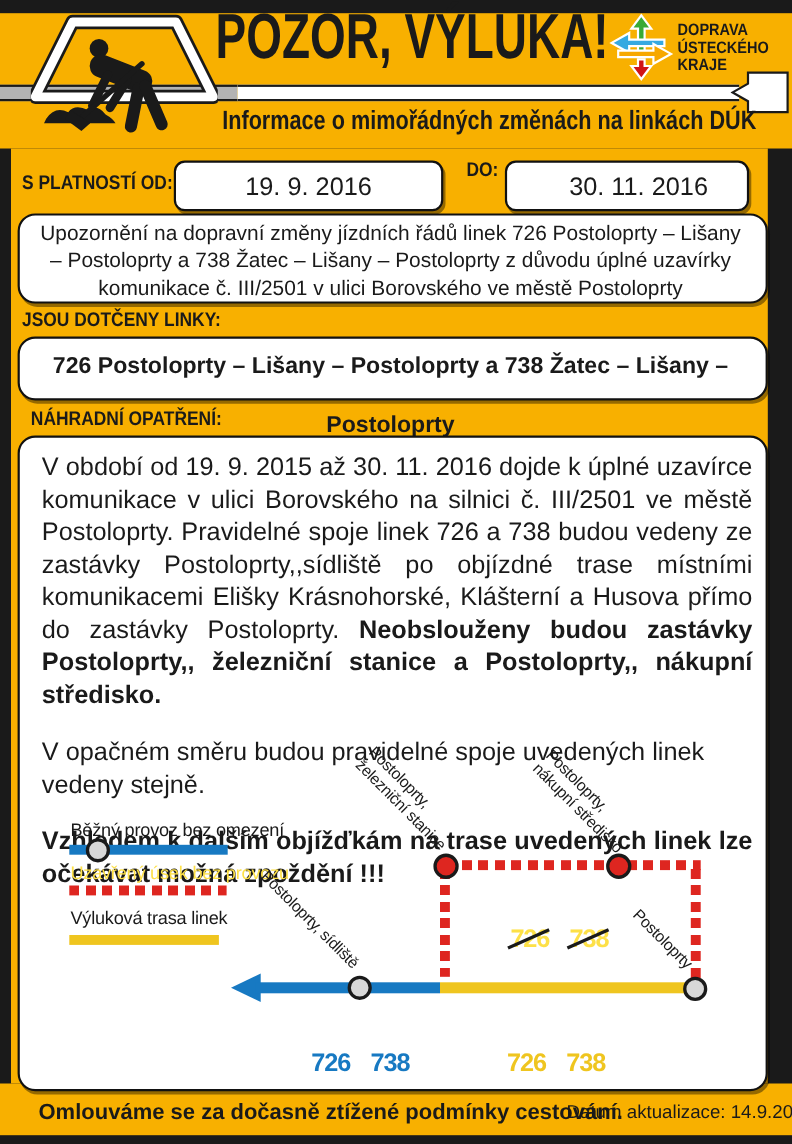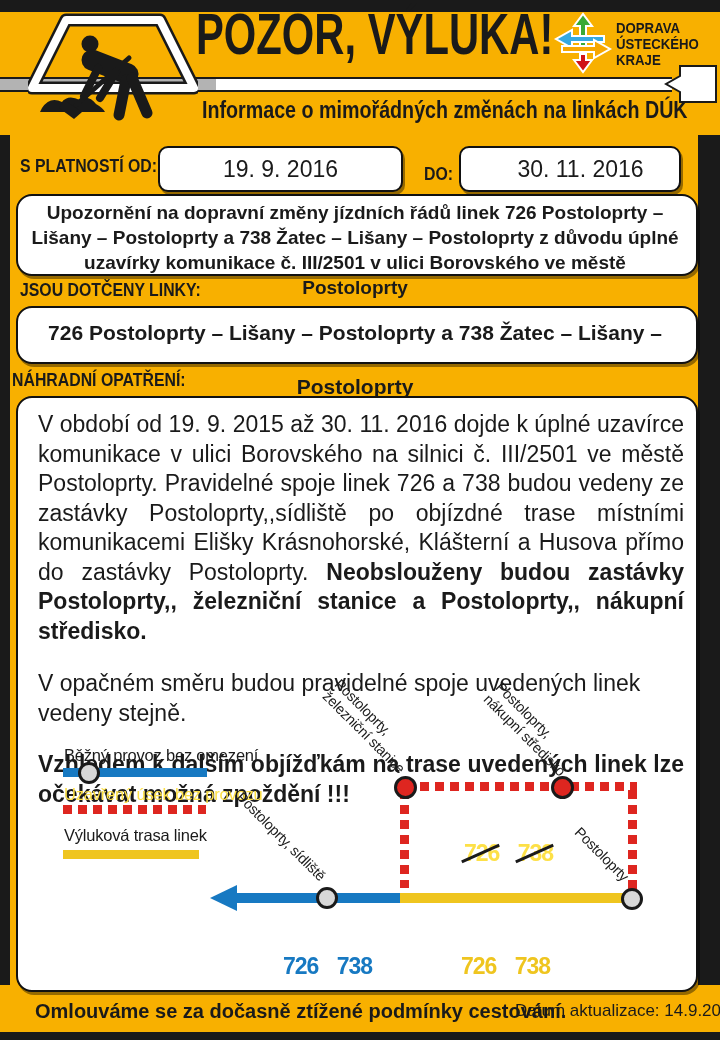--- a/index.html
+++ b/index.html
@@ -21,21 +21,21 @@
   .brandtxt{font-size:15px;font-weight:bold;line-height:16px;transform:scaleX(0.88);transform-origin:0 0;}
 
   
   .seclabel{font-size:18px;font-weight:bold;white-space:nowrap;transform:scaleX(0.88);transform-origin:0 50%;display:inline-block;}
 
   
   .wbox{position:absolute;background:#fff;border:2px solid #111;box-shadow:2px 3px 0 rgba(0,0,0,0.4);}
   .r10{border-radius:10px;} .r16{border-radius:16px;}
 
   .datetext{width:100%;text-align:center;font-size:23px;line-height:42px;}
-  .noticetext{left:30px;top:200px;width:650px;text-align:center;font-weight:bold;font-size:19px;line-height:25px;}
+  .noticetext{left:30px;top:200px;width:650px;text-align:center;font-weight:normal;font-size:19px;line-height:25px;}
   .linestext{left:24px;top:306px;width:662px;text-align:center;font-weight:bold;font-size:21px;line-height:54px;}
 
   .bodycopy{left:38px;top:410px;width:646px;font-size:23px;line-height:29.5px;text-align:justify;}
   .bodycopy p{margin:0;}
   .bodycopy .p2{margin-top:23px;text-align:left;}
   .bodycopy .p3{margin-top:22px;font-weight:bold;}
 
   
   .legendlabel{font-size:16.5px;letter-spacing:-0.2px;white-space:nowrap;}
   .red{color:#fde047;}
@@ -102,37 +102,37 @@
   </div>
 
   <div class="abs" style="left:616px;top:20px;">
     <div class="brandtxt">DOPRAVA</div>
     <div class="brandtxt">ÚSTECKÉHO</div>
     <div class="brandtxt">KRAJE</div>
   </div>
   <div class="wbox r10" style="left:158px;top:146px;width:241px;height:42px;">
     <div class="datetext">19. 9. 2016</div>
   </div>
-  <div class="abs" style="left:424px;top:164px;">
+  <div class="abs" style="left:424px;top:144px;">
     <span class="seclabel">DO:</span>
   </div>
   <div class="wbox r10" style="left:459px;top:146px;width:197px;height:42px;padding-left:21px;">
     <div class="datetext">30. 11. 2016</div>
   </div>
 
   <div class="wbox r16" style="left:16px;top:194px;width:678px;height:78px;"></div>
   <div class="abs noticetext">Upozornění na dopravní změny jízdních řádů linek 726 Postoloprty – Lišany – Postoloprty a 738 Žatec – Lišany – Postoloprty z důvodu úplné uzavírky komunikace č. III/2501 v ulici Borovského ve městě Postoloprty</div>
 
   <div class="abs" style="left:20px;top:280px;">
     <span class="seclabel">JSOU DOTČENY LINKY:</span>
   </div>
   <div class="wbox r16" style="left:16px;top:306px;width:678px;height:54px;"></div>
   <div class="abs linestext">726 Postoloprty – Lišany – Postoloprty a 738 Žatec – Lišany – Postoloprty</div>
 
-  <div class="abs" style="left:12px;top:370px;">
+  <div class="abs" style="left:28px;top:370px;">
     <span class="seclabel">NÁHRADNÍ OPATŘENÍ:</span>
   </div>
   <div class="wbox r16" style="left:16px;top:396px;width:678px;height:592px;"></div>
 
   <div class="abs bodycopy">
     <p><span>V období od 19. 9. 2015 až 30. 11. 2016 dojde k úplné uzavírce komunikace v ulici Borovského na silnici č. III/2501 ve městě Postoloprty. Pravidelné spoje linek 726 a 738 budou vedeny ze zastávky Postoloprty,,sídliště po objízdné trase místními komunikacemi Elišky Krásnohorské, Klášterní a Husova přímo do zastávky Postoloprty. </span><b>Neobslouženy budou zastávky Postoloprty,, železniční stanice a Postoloprty,, nákupní středisko.</b></p>
     <p class="p2">V opačném směru budou pravidelné spoje uvedených linek vedeny stejně.</p>
     <p class="p3">Vzhledem k dalším objížďkám na trase uvedených linek lze očekávat možná zpoždění !!!</p>
   </div>
 

